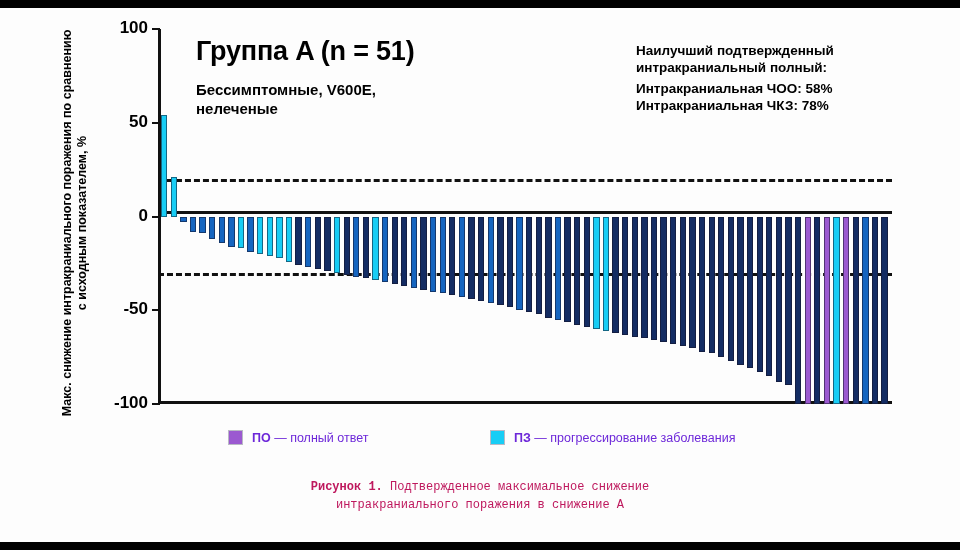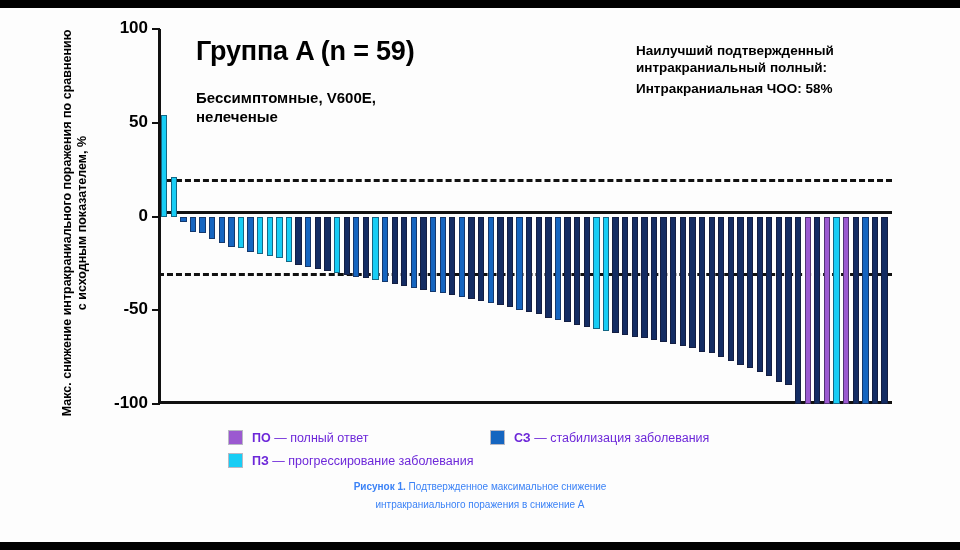--- a/index.html
+++ b/index.html
@@ -91,21 +91,21 @@
   #title {
     position: absolute;
     left: 196px; top: 28px;
     font-size: 27px;
     font-weight: bold;
     color: #000;
     letter-spacing: -0.2px;
   }
   #subtitle {
     position: absolute;
-    left: 196px; top: 80px;
+    left: 196px; top: 72px;
     font-size: 15px;
     font-weight: bold;
     color: #000;
     line-height: 19px;
     white-space: pre-line;
   }
   #annot {
     position: absolute;
     left: 636px; top: 34px;
     font-size: 13.5px;
@@ -135,23 +135,24 @@
   }
   .legtxt { font-size: 12.5px; color: #6d28d9; }
   .legtxt b { font-weight: bold; }
 
   
   #caption {
     position: absolute;
     left: 180px; top: 470px;
     width: 600px;
     text-align: center;
-    font-size: 10px;
-    color: #3b82f6;
+    font-size: 12px;
+    color: #be185d;
     line-height: 18px;
+    font-family: Liberation Mono, monospace;
   }
   #caption b { font-weight: bold; }
 </style>
 </head>
 <body>
 
 <div id="stage">
   <div id="slide">
 
     <div id="ylabel">Макс. снижение интракраниального поражения по сравнению с исходным показателем, %</div>
@@ -248,40 +249,37 @@
         <div class="bar" style="background: rgb(19, 44, 99); left: 653.158px; width: 6.33947px; top: 187.5px; height: 187.5px;"></div>
         <div class="bar" style="background: rgb(155, 89, 208); left: 662.763px; width: 6.33947px; top: 187.5px; height: 187.5px;"></div>
         <div class="bar" style="background: rgb(24, 205, 245); left: 672.368px; width: 6.33947px; top: 187.5px; height: 187.5px;"></div>
         <div class="bar" style="background: rgb(155, 89, 208); left: 681.974px; width: 6.33947px; top: 187.5px; height: 187.5px;"></div>
         <div class="bar" style="background: rgb(19, 44, 99); left: 691.579px; width: 6.33947px; top: 187.5px; height: 187.5px;"></div>
         <div class="bar" style="background: rgb(21, 101, 192); left: 701.184px; width: 6.33947px; top: 187.5px; height: 187.5px;"></div>
         <div class="bar" style="background: rgb(19, 44, 99); left: 710.789px; width: 6.33947px; top: 187.5px; height: 187.5px;"></div>
         <div class="bar" style="background: rgb(19, 44, 99); left: 720.395px; width: 6.33947px; top: 187.5px; height: 187.5px;"></div>
       </div>
 
-    <div id="title">Группа A (n = 59)</div>
+    <div id="title">Группа A (n = 51)</div>
     <div id="subtitle">Бессимптомные, V600E,
 нелеченые</div>
 
     <div id="annot">
       <div class="head">Наилучший подтвержденный
 интракраниальный полный:</div>
       <div class="stat">Интракраниальная ЧОО: 58%</div>
+      <div>Интракраниальная ЧКЗ: 78%</div>
     </div>
 
     <div id="legend">
         <div class="leg">
           <span class="swatch" style="background: rgb(155, 89, 208);"></span>
           <span class="legtxt"><b>ПО</b> — полный ответ</span>
         </div>
         <div class="leg">
-          <span class="swatch" style="background: rgb(21, 101, 192);"></span>
-          <span class="legtxt"><b>СЗ</b> — стабилизация заболевания</span>
-        </div>
-        <div class="leg">
           <span class="swatch" style="background: rgb(24, 205, 245);"></span>
           <span class="legtxt"><b>ПЗ</b> — прогрессирование заболевания</span>
         </div>
       </div>
 
     <div id="caption">
       <b>Рисунок 1.</b><span> Подтвержденное максимальное снижение</span><br>
       <span>интракраниального поражения в снижение A</span>
     </div>
 

